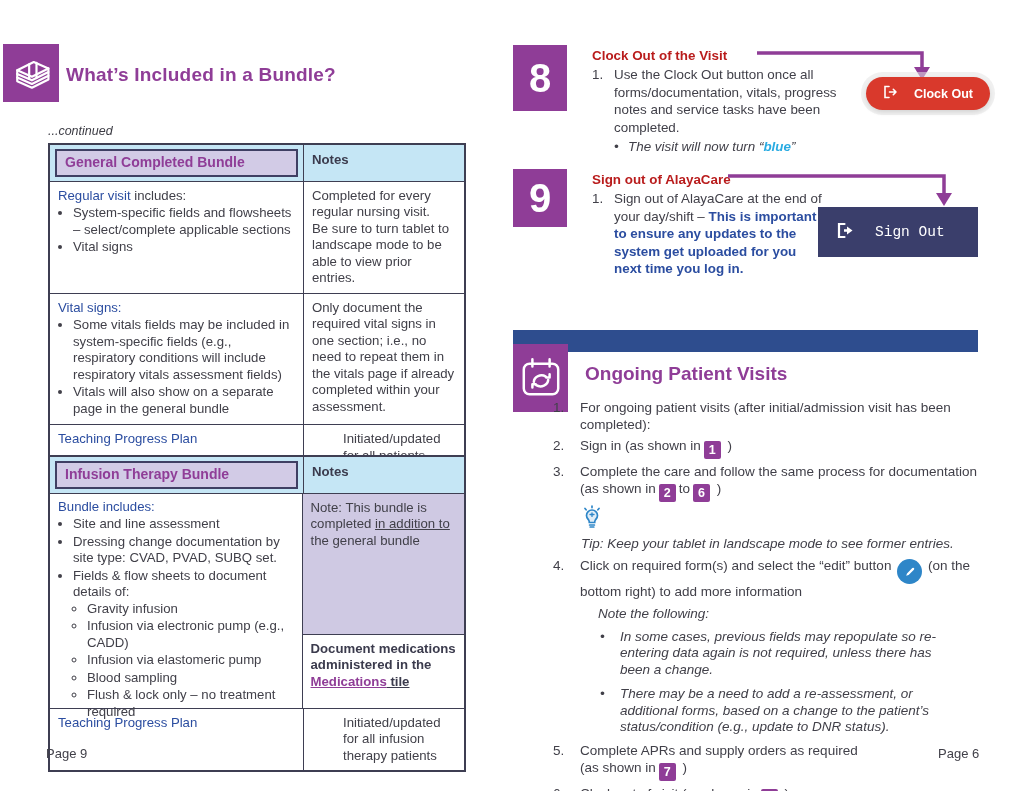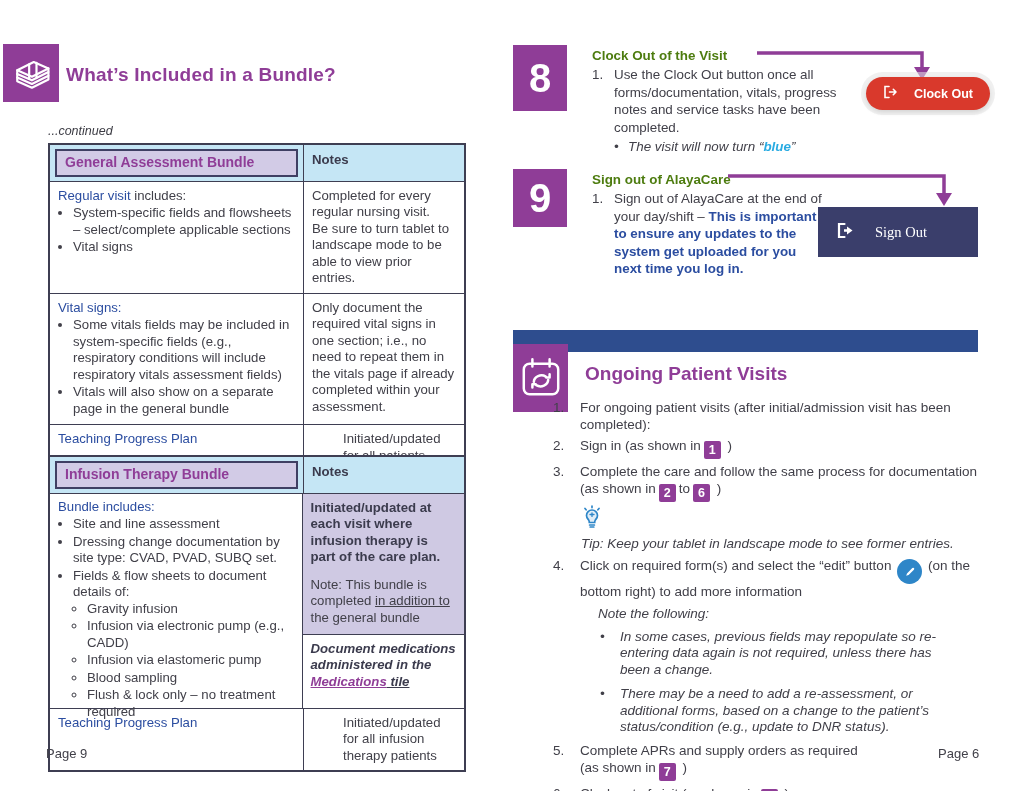--- a/index.html
+++ b/index.html
@@ -38,55 +38,55 @@
   ul.subs { list-style-type:circle; margin:0 0 0 14px; }
   .pre { white-space:pre-line; }
   .r1 { min-height:93px; }
   .r2 { min-height:130px; }
   .r3 { min-height:37px;gap:31px; }
   .t2r1 { height:215px; }
   .t2r1 .cl { padding-top:5px; }
   .t2right { width:162.5px; display:flex; flex-direction:column; }
   .t2n1 { background:#cfc9e3; border-bottom:1.5px solid #3e3e52; padding:6px 8px; height:141px; }
   .t2n1 p+p { margin-top:11px; }
-  .t2n2 { padding:6px 8px; flex:1;font-style:italic; }
+  .t2n2 { padding:6px 8px; flex:1; }
   .u { text-decoration:underline; }
   .link-p { color:#8f3d97; font-weight:bold; text-decoration:underline; cursor:pointer; }
   .pagenum { font-size:13px; color:#414049; }
   .p9 { left:46px; top:746px; }
   .p6 { left:938px; top:746px; }
 
   
   .step-num {
     background:#8f3d97; color:#fff; display:flex; align-items:center; justify-content:center;
     font-size:40px; font-weight:bold;
   }
   .s8 { left:513px; top:45px; width:54px; height:66px; }
   .s9 { left:513px; top:169px; width:54px; height:58px; }
   .step-body { font-size:13.4px; line-height:1.3; }
   .sb8 { left:592px; top:47px; width:277px; }
   .sb9 { left:592px; top:171px; width:234px; }
-  .step-title { font-weight:bold; color:#4d7c0f; margin-bottom:2px; }
+  .step-title { font-weight:bold; color:#b91c1c; margin-bottom:2px; }
   .oli { display:flex; }
   .oli .n { width:22px; flex:none; }
   .oli .t { flex:1; }
   .sub-bullet { display:flex; margin:2px 0 0 22px; font-style:italic; }
   .sub-bullet .m { width:14px; flex:none; }
   .cyan { color:#29abe2; font-weight:bold; }
   .navy-em { color:#2b4da0; font-weight:bold; }
 
   .clock-btn {
     left:866px; top:77px; width:124px; height:33px; background:#d9392c; border:none;
     border-radius:17px; color:#fff; font-weight:bold; font-size:12.5px;
     font-family:"Liberation Sans", sans-serif; display:flex; align-items:center; justify-content:center;
     gap:16px; box-shadow:0 0 0 5px rgba(228,228,228,.55), 0 2px 4px rgba(0,0,0,.25); cursor:pointer;
   }
   .signout-btn {
     left:818px; top:207px; width:160px; height:50px; background:#3a3e6b; border:none;
-    color:#fff; font-size:14.5px; font-family:Liberation Serif, serif;
+    color:#fff; font-size:14.5px; font-family:Liberation Mono, monospace;
     display:flex; align-items:center; justify-content:flex-start; gap:20px; padding-left:18px; cursor:pointer;
   }
   .arrow { pointer-events:none; }
 
   .bar { left:513px; top:330px; width:465px; height:22px; background:#2e4d8e; }
   .tile2 { left:513px; top:344px; width:55px; height:68px; }
   .ongoing-title { left:585px; top:363px; font-size:19px; font-weight:bold; color:#8f3d97; }
 
   .olist { left:553px; top:400px; width:436px; font-size:13.5px; line-height:1.24; }
   .olist .oli { margin-bottom:5px; }
@@ -121,21 +121,21 @@
       <path d="M9 29 L9 33 L25 40 L43 31 L43 27"></path>
       <path d="M22 14.5 L22 30.5 M30 13 L30 29.5"></path>
     </svg>
   </div>
   <div class="abs page-title">What’s Included in a Bundle?</div>
   <div class="abs continued">...continued</div>
 
   <div class="abs tbl tbl1">
     <div class="trow thead">
       <div class="cl">
-        <div class="bundle-badge">General Assessment Bundle</div>
+        <div class="bundle-badge">General Completed Bundle</div>
       </div>
       <div class="cr notes-h">Notes</div>
     </div>
     <div class="trow r1">
       <div class="cl">
         <p><span class="blue-b">Regular visit</span><span> includes:</span></p>
         <ul class="blts">
           <li>System-specific fields and flowsheets – select/complete applicable sections</li>
           <li>Vital signs</li>
         </ul>
@@ -178,21 +178,20 @@
               <li>Infusion via electronic pump (e.g., CADD)</li>
               <li>Infusion via elastomeric pump</li>
               <li>Blood sampling</li>
               <li>Flush &amp; lock only – no treatment required</li>
             </ul>
           </li>
         </ul>
       </div>
       <div class="t2right">
         <div class="t2n1">
-          <p class="dark-b">Initiated/updated at each visit where infusion therapy is part of the care plan.</p>
           <p><span>Note: This bundle is completed </span><span class="u">in addition to</span><span> the general bundle</span></p>
         </div>
         <div class="t2n2 dark-b">
           <span>Document medications administered in the </span><span class="link-p">Medications</span><span class="u"> tile</span>
         </div>
       </div>
     </div>
     <div class="trow r3">
       <div class="cl blue-b">Teaching Progress Plan</div>
       <div class="cr">Initiated/updated for all infusion therapy patients</div>

